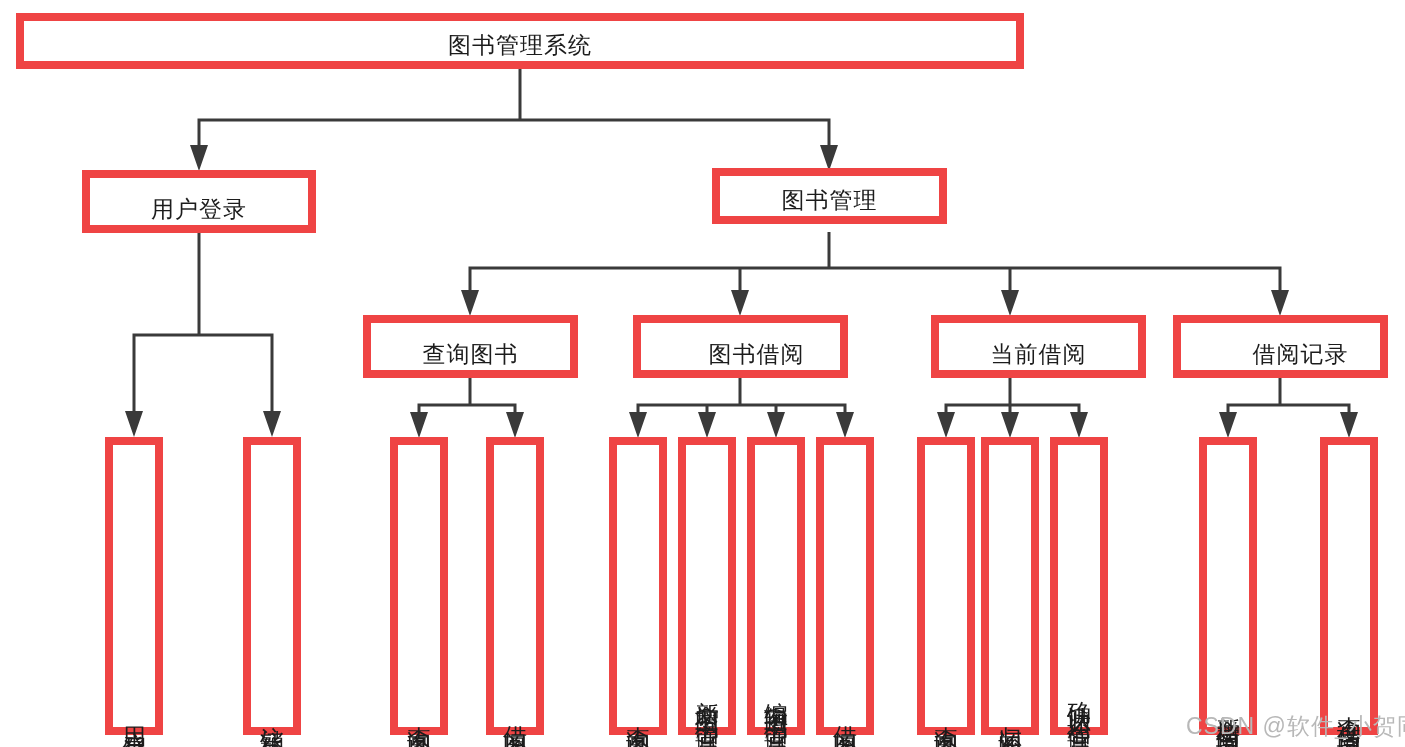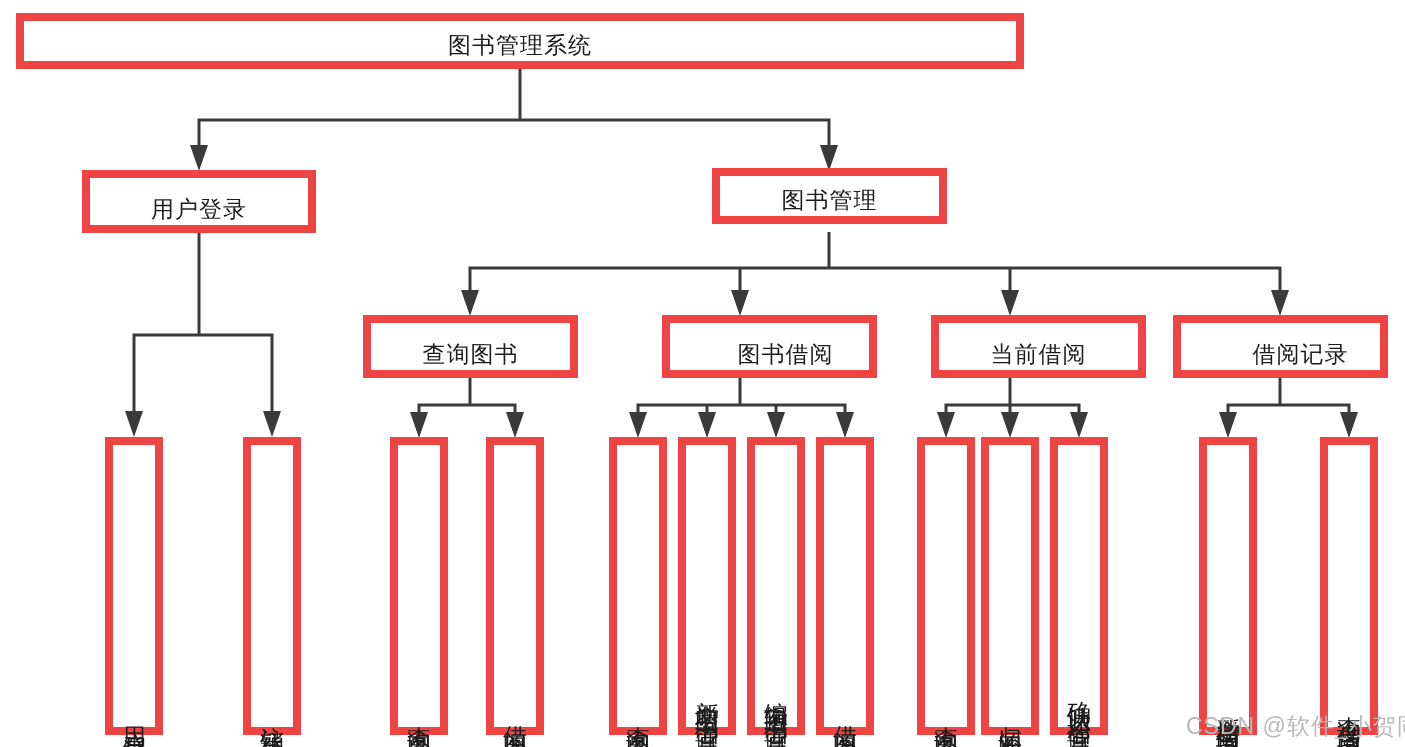--- a/index.html
+++ b/index.html
@@ -25,21 +25,21 @@
   .htext{
     font-size:23px;
     letter-spacing:1px;
     white-space:nowrap;
     color:#1c1c1c;
   }
   .root{left:16px;top:13px;width:1008px;height:56px;}
   .lvl2a{left:82px;top:170px;width:234px;height:63px;}
   .lvl2b{left:712px;top:168px;width:235px;height:56px;}
   .lvl3{top:315px;width:215px;height:63px;}
-  .l3a{left:363px;} .l3b{left:662px;padding-left:32px;} .l3c{left:903px;margin-left:28px;} .l3d{left:1173px;padding-left:40px;}
+  .l3a{left:363px;} .l3b{left:633px;padding-left:32px;} .l3c{left:903px;margin-left:28px;} .l3d{left:1173px;padding-left:40px;}
   .leaf{top:437px;width:58px;height:298px;}
   .vtext{
     writing-mode:vertical-rl;
     text-orientation:mixed;
     font-size:24px;
     letter-spacing:5px;
     line-height:1;
     color:#1c1c1c;
   }
   .lfa{left:105px;} .lfb{left:243px;}

